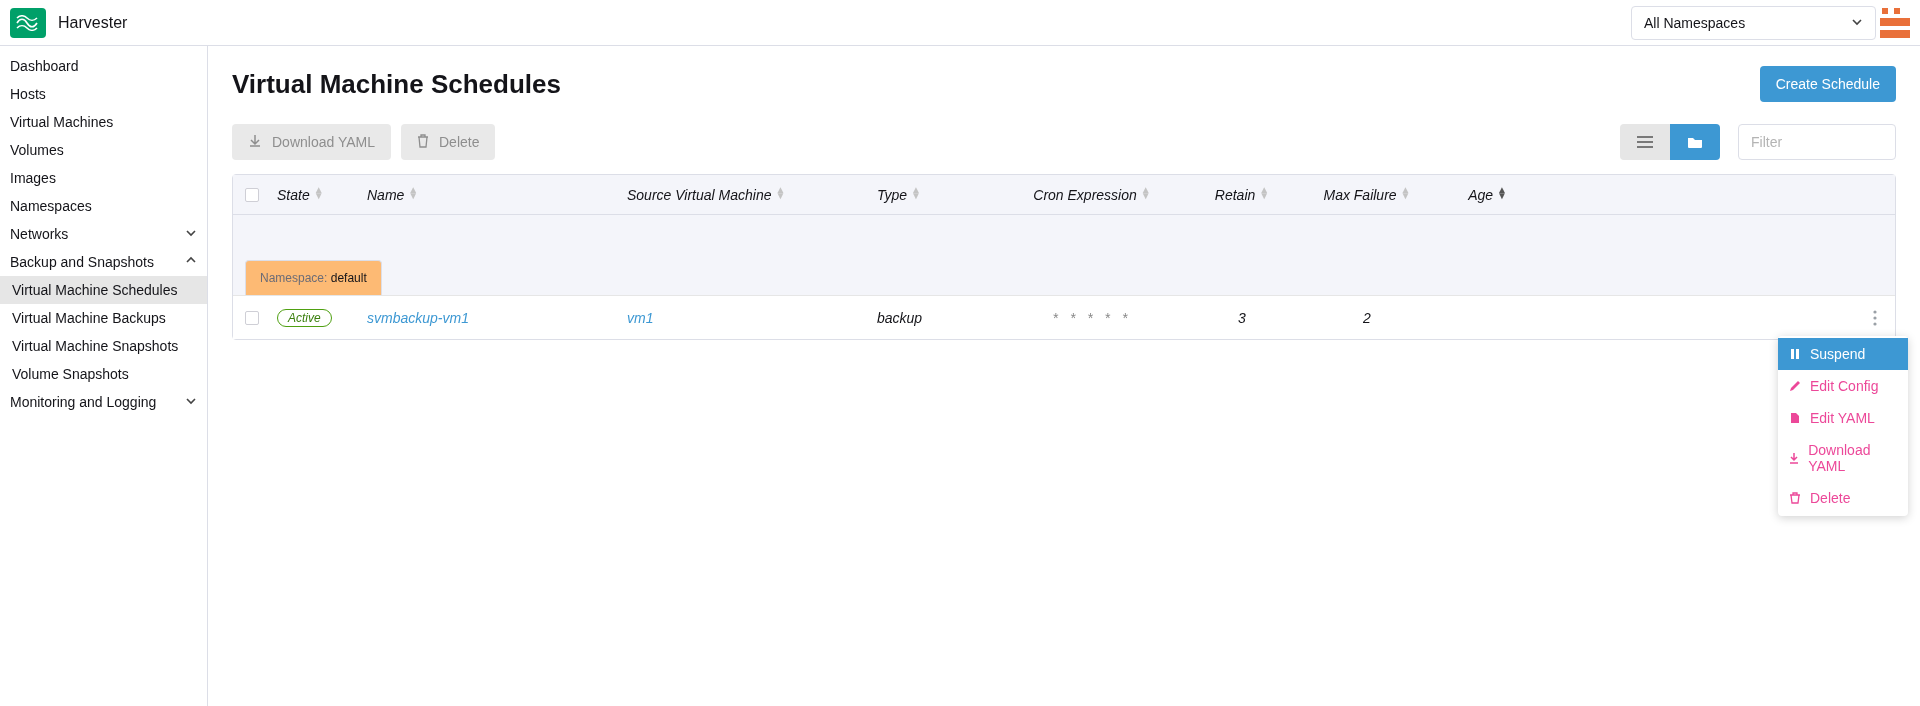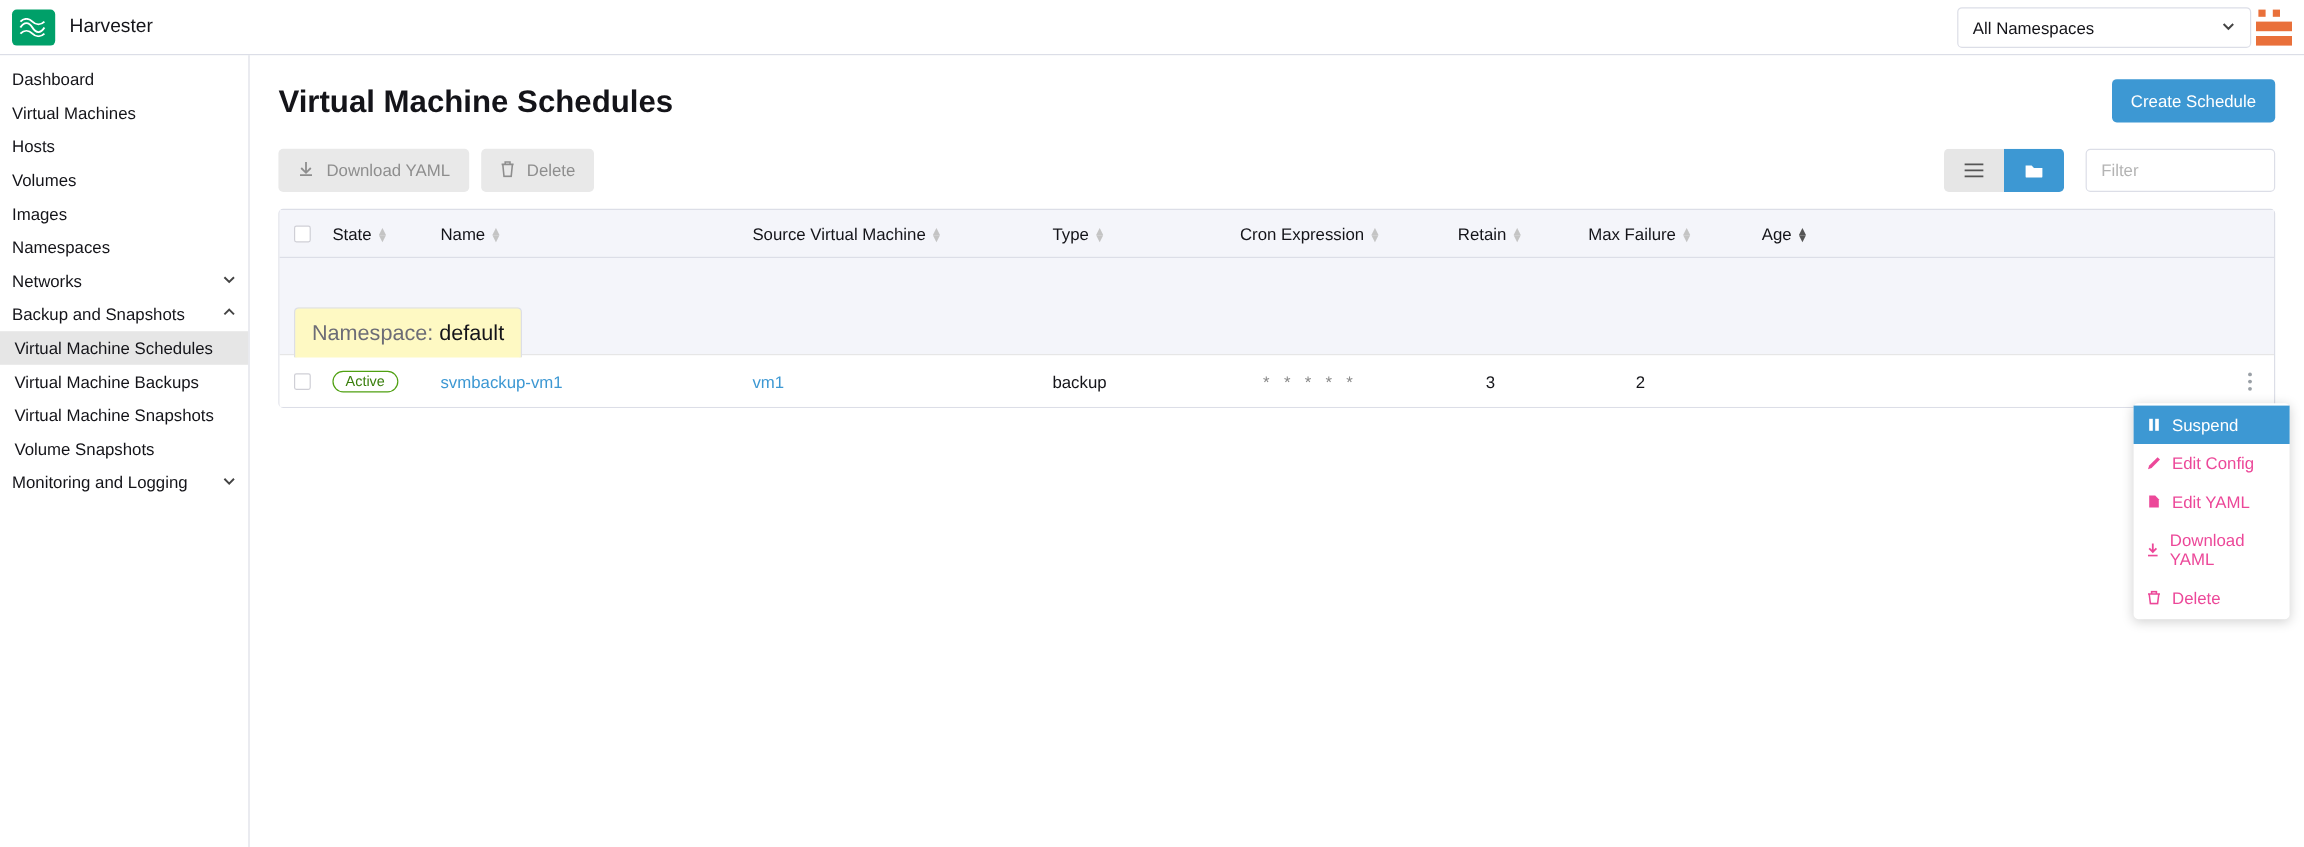--- a/index.html
+++ b/index.html
@@ -76,41 +76,41 @@
   .vt-list { background:#e6e6e6; color:#555; }
   .vt-folder { background:var(--primary); color:#fff; }
   .filter-input {
     width:158px; height:36px; border:1px solid var(--border); border-radius:4px; padding:0 12px; font-size:14px;
   }
   .filter-input::placeholder { color:#b4b4b4; }
 
   
   .table-wrap { border:1px solid var(--border); border-radius:4px; overflow:visible; }
   .thead { display:flex; align-items:center; background:#f4f5fa; height:40px; border-bottom:1px solid var(--border); padding:0 12px; font-size:14px; color:var(--text); }
-  .th, .td { display:flex; align-items:flex-end; }
+  .th, .td { display:flex; align-items:flex-start;font-style:italic; }
   .th { gap:4px; font-weight:500; color:#141419; }
   .th .sort { color:#c4c4c4; font-size:10px; display:inline-flex; flex-direction:column; line-height:6px; }
   .cb-cell { width:32px; }
   .col-state { width:90px; }
   .col-name { width:260px; }
   .col-source { width:250px; }
   .col-type { width:130px; }
   .col-cron { width:170px; text-align:center; justify-content:center; }
   .col-retain { width:130px; text-align:center; justify-content:center; }
   .col-max { width:120px; text-align:center; justify-content:center; }
   .col-age { width:80px; justify-content:flex-end; }
   .col-actions { flex:1; justify-content:flex-end; }
 
   .ns-row {
     background:#f4f5fa; display:flex; align-items:center; padding:0 12px; height:80px;
   }
   .ns-chip {
-    background:#fef9c3; border:1px solid var(--border); border-bottom:none; border-radius:4px 4px 0 0;
+    background:#fdba74; border:1px solid var(--border); border-bottom:none; border-radius:4px 4px 0 0;
     padding:10px 14px; position:relative; top:22px;
-    font-size:18px; color:#6c6c76;
+    font-size:12px; color:#6c6c76;
   }
   .ns-chip b { color:var(--text); font-weight:500; }
 
   .row { display:flex; align-items:center; padding:0 12px; height:44px; border-top:1px solid var(--row-sep); background:#fff; }
   .badge {
     border:1px solid var(--badge-green); color:var(--badge-green-text);
     padding:1px 10px; border-radius:12px; font-size:12px;
   }
   .cron-dots { letter-spacing:4px; color:#888; }
   .row .menu-btn { color:#9aa0a6; padding:4px 6px; cursor:pointer; }
@@ -167,24 +167,24 @@
   </div>
 </div>
 
 <div class="layout">
 
   <nav class="sidebar" id="sidebar">
       <div class="side-item">
         <span>Dashboard</span>
       </div>
       <div class="side-item">
+        <span>Hosts</span>
+      </div>
+      <div class="side-item">
         <span>Virtual Machines</span>
-      </div>
-      <div class="side-item">
-        <span>Hosts</span>
       </div>
       <div class="side-item">
         <span>Volumes</span>
       </div>
       <div class="side-item">
         <span>Images</span>
       </div>
       <div class="side-item">
         <span>Namespaces</span>
       </div>

